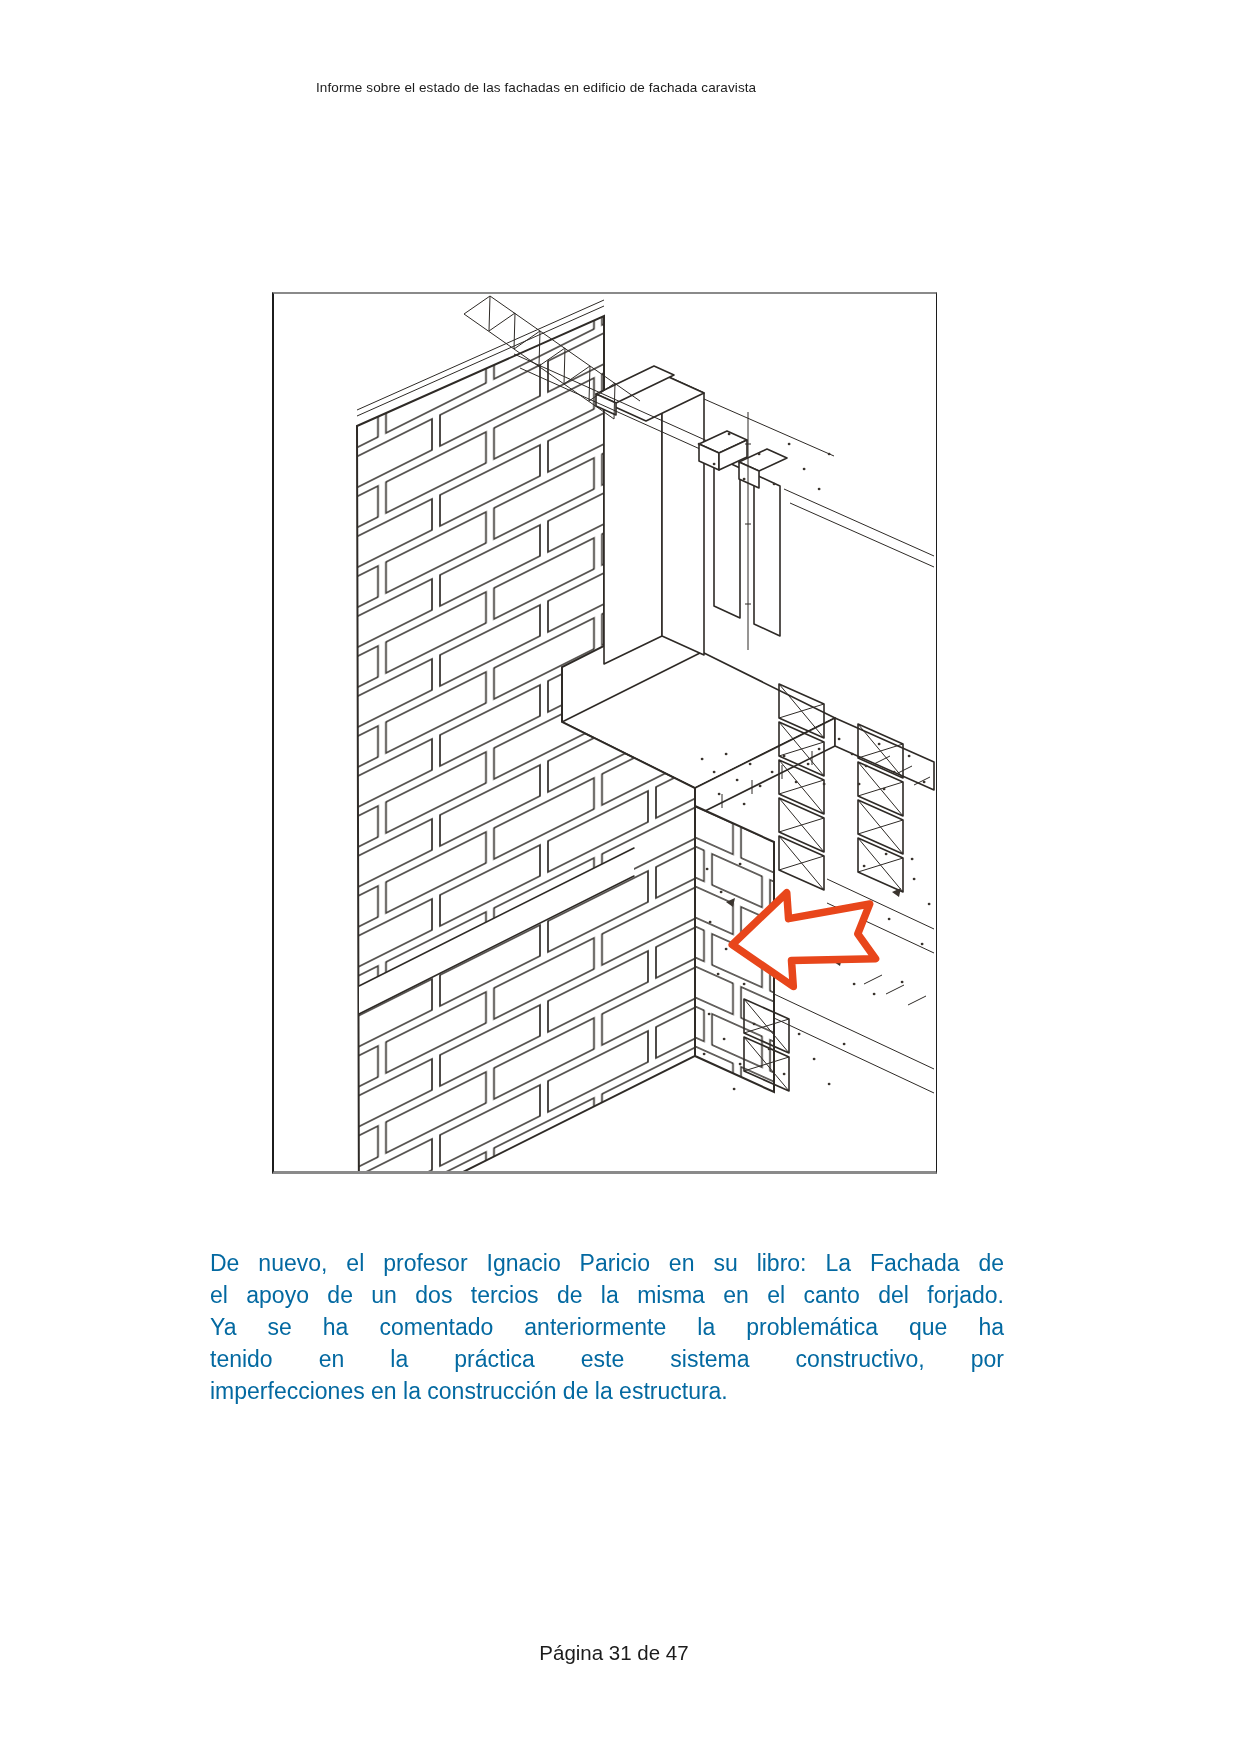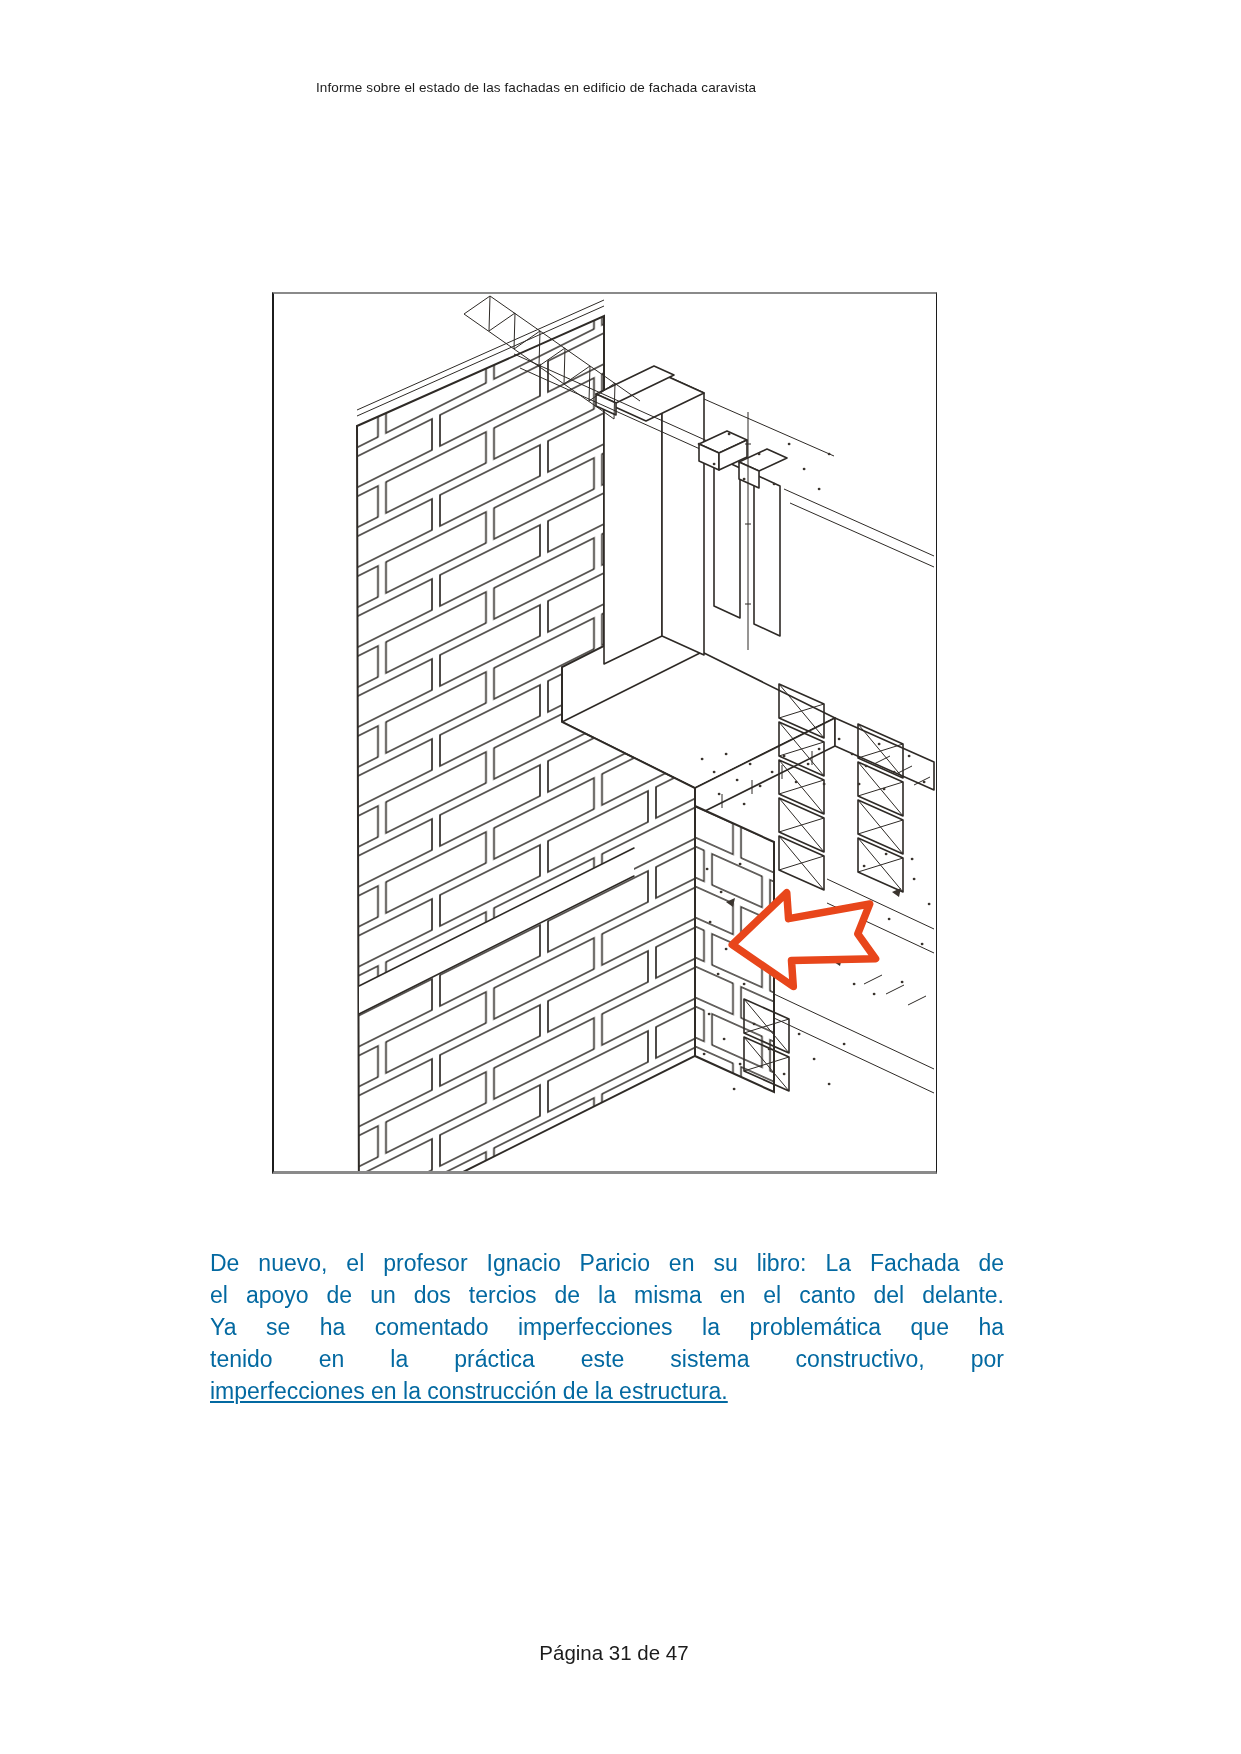--- a/index.html
+++ b/index.html
@@ -16,21 +16,21 @@
     box-sizing:border-box;background:#ffffff;
     border-top:2px solid #8a8a8a;border-bottom:3px solid #8a8a8a;
     border-left:2px solid #1c1c1c;border-right:1px solid #1c1c1c;
   }
   .figure svg{display:block;}
   .para{
     position:absolute;left:210px;top:1247px;width:794px;
     font-size:23px;line-height:32px;color:#0369a1;
   }
   .para .jline{text-align:justify;text-align-last:justify;height:32px;white-space:nowrap;}
-  .para .jline.last{text-align-last:auto;white-space:normal;text-decoration:underline;}
+  .para .jline.last{text-align-last:auto;white-space:normal;}
   .footer{
     position:absolute;left:0;top:1641px;width:1228px;text-align:center;
     font-size:20.5px;color:#1c1c1c;
   }
   .sk{stroke:#2e2a26;stroke-width:1.6;fill:none;stroke-linejoin:round;stroke-linecap:round;}
   .skthin{stroke:#2e2a26;stroke-width:1;fill:none;}
   .white{fill:#ffffff;}
   .dots{stroke:#3a342e;stroke-width:2.6;stroke-linecap:round;fill:none;}
 </style>
 </head>
@@ -143,19 +143,19 @@
       <path class="dots" d="M425 150h.2M440 170h.2M455 140h.2M470 185h.2M485 160h.2M500 190h.2M515 150h.2M530 175h.2M545 195h.2M555 160h.2"></path>
       <path d="M452 608 l9 -4 l-2 9 z M618 598 l9 -4 l-2 9 z M560 668 l8 -4 l-2 8 z" fill="#3a342e"></path>
     </g>
 
     <polygon points="458,646 516,598 516,624 598,615 584,644 600,670 516,666 516,692" transform="rotate(-4 525 645)" fill="#ffffff" stroke="#e8461b" stroke-width="7.5" stroke-linejoin="round"></polygon>
   </svg>
 </div>
 
 <div class="para">
   <div class="jline">De nuevo, el profesor Ignacio Paricio en su libro: La Fachada de</div>
-  <div class="jline">el apoyo de un dos tercios de la misma en el canto del delante.</div>
-  <div class="jline">Ya se ha comentado imperfecciones la problemática que ha</div>
+  <div class="jline">el apoyo de un dos tercios de la misma en el canto del forjado.</div>
+  <div class="jline">Ya se ha comentado anteriormente la problemática que ha</div>
   <div class="jline">tenido en la práctica este sistema constructivo, por</div>
   <div class="jline last">imperfecciones en la construcción de la estructura.</div>
 </div>
 
 <div class="footer">Página 31 de 47</div>
 
 </body></html>

